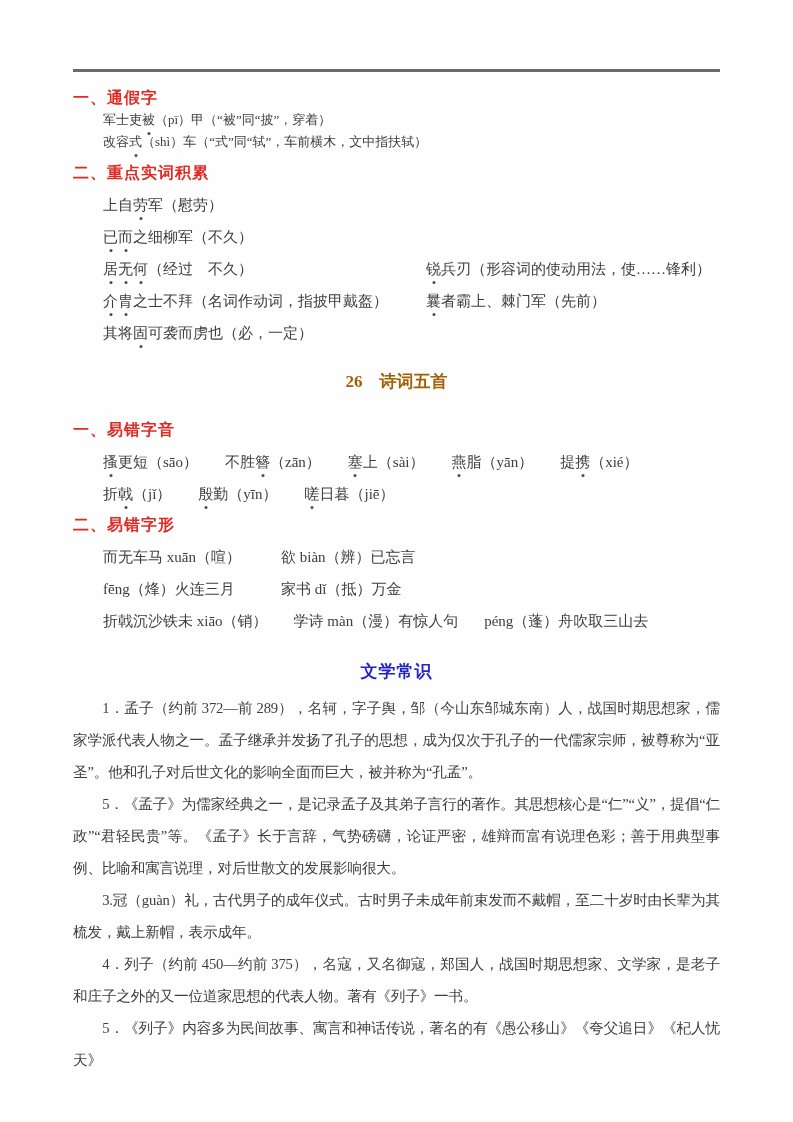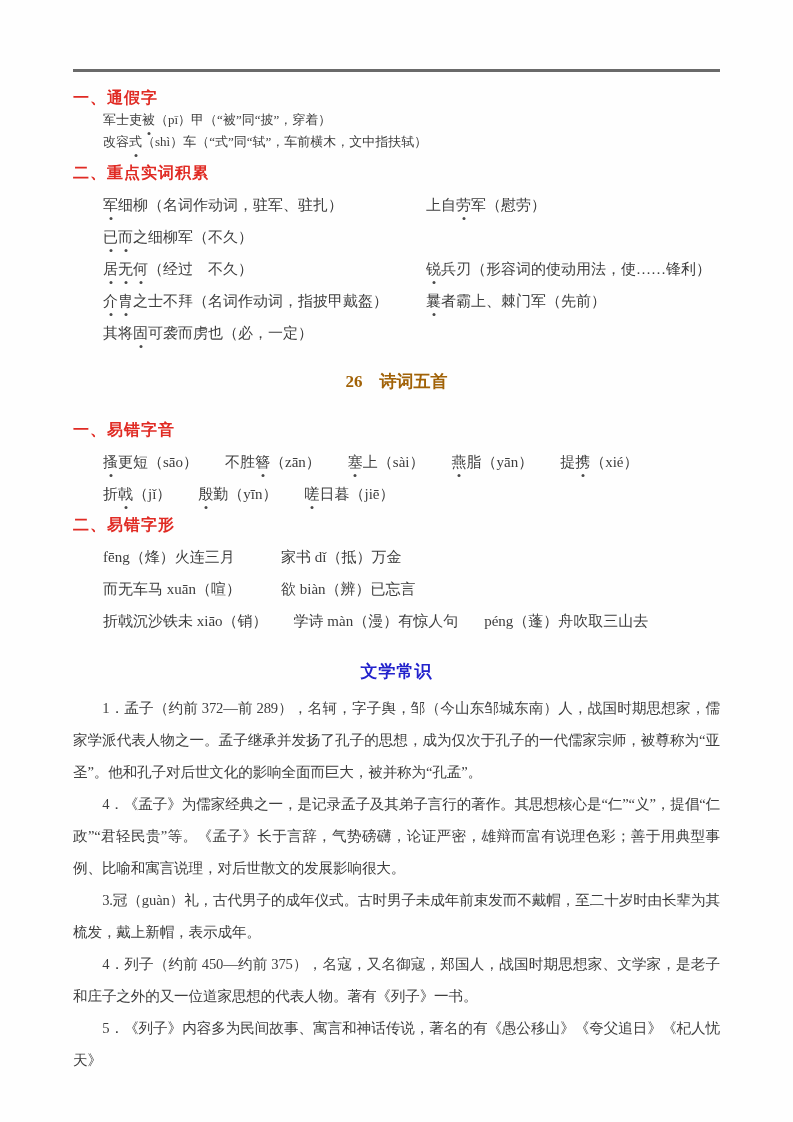--- a/index.html
+++ b/index.html
@@ -119,21 +119,20 @@
 
   <div id="tongjiazi-items">
       <div class="item-line">军士吏<span class="emdot">被</span>（pī）甲（“被”同“披”，穿着）</div>
       <div class="item-line">改容<span class="emdot">式</span>（shì）车（“式”同“轼”，车前横木，文中指扶轼）</div>
     </div>
 
   <h3 class="red-heading mt9">二、重点实词积累</h3>
 
   <div id="shici-rows">
       <div class="two-col-row">
-        <span class="cell-left"><span class="emdot">军</span>细柳（名词作动词，驻军、驻扎）</span>
         <span class="cell-right">上自<span class="emdot">劳</span>军（慰劳）</span>
       </div>
       <div class="two-col-row">
         <span class="cell-right"><span class="emdot">已</span><span class="emdot">而</span>之细柳军（不久）</span>
       </div>
       <div class="two-col-row">
         <span class="cell-left"><span class="emdot">居</span><span class="emdot">无</span><span class="emdot">何</span>（经过　不久）</span>
         <span class="cell-right"><span class="emdot">锐</span>兵刃（形容词的使动用法，使……锋利）</span>
       </div>
       <div class="two-col-row">
@@ -162,37 +161,37 @@
         <span class="pron-item">折<span class="emdot">戟</span>（jǐ）</span>
         <span class="pron-item"><span class="emdot">殷</span>勤（yīn）</span>
         <span class="pron-item"><span class="emdot">嗟</span>日暮（jiē）</span>
       </div>
     </div>
 
   <h3 class="red-heading mt9">二、易错字形</h3>
 
   <div id="zixing-rows">
       <div class="zx-row">
+        <span class="zx-item">而无车马 xuān（喧）</span>
+        <span class="zx-item">欲 biàn（辨）已忘言</span>
+      </div>
+      <div class="zx-row">
         <span class="zx-item">fēng（烽）火连三月</span>
         <span class="zx-item">家书 dǐ（抵）万金</span>
-      </div>
-      <div class="zx-row">
-        <span class="zx-item">而无车马 xuān（喧）</span>
-        <span class="zx-item">欲 biàn（辨）已忘言</span>
       </div>
       <div class="zx-row">
         <span class="zx-item">折戟沉沙铁未 xiāo（销）</span>
         <span class="zx-item">学诗 màn（漫）有惊人句</span>
         <span class="zx-item">péng（蓬）舟吹取三山去</span>
       </div>
     </div>
 
   <div class="literary-title">文学常识</div>
 
   <div class="paras" id="literary-paras">
       <div class="para">1．孟子（约前 372—前 289），名轲，字子舆，邹（今山东邹城东南）人，战国时期思想家，儒家学派代表人物之一。孟子继承并发扬了孔子的思想，成为仅次于孔子的一代儒家宗师，被尊称为“亚圣”。他和孔子对后世文化的影响全面而巨大，被并称为“孔孟”。</div>
-      <div class="para">4．《孟子》为儒家经典之一，是记录孟子及其弟子言行的著作。其思想核心是“仁”“义”，提倡“仁政”“君轻民贵”等。《孟子》长于言辞，气势磅礴，论证严密，雄辩而富有说理色彩；善于用典型事例、比喻和寓言说理，对后世散文的发展影响很大。</div>
+      <div class="para">5．《孟子》为儒家经典之一，是记录孟子及其弟子言行的著作。其思想核心是“仁”“义”，提倡“仁政”“君轻民贵”等。《孟子》长于言辞，气势磅礴，论证严密，雄辩而富有说理色彩；善于用典型事例、比喻和寓言说理，对后世散文的发展影响很大。</div>
       <div class="para">3.冠（guàn）礼，古代男子的成年仪式。古时男子未成年前束发而不戴帽，至二十岁时由长辈为其梳发，戴上新帽，表示成年。</div>
       <div class="para">4．列子（约前 450—约前 375），名寇，又名御寇，郑国人，战国时期思想家、文学家，是老子和庄子之外的又一位道家思想的代表人物。著有《列子》一书。</div>
       <div class="para">5．《列子》内容多为民间故事、寓言和神话传说，著名的有《愚公移山》《夸父追日》《杞人忧天》</div>
     </div>
 
 </div>
 
 </body></html>

